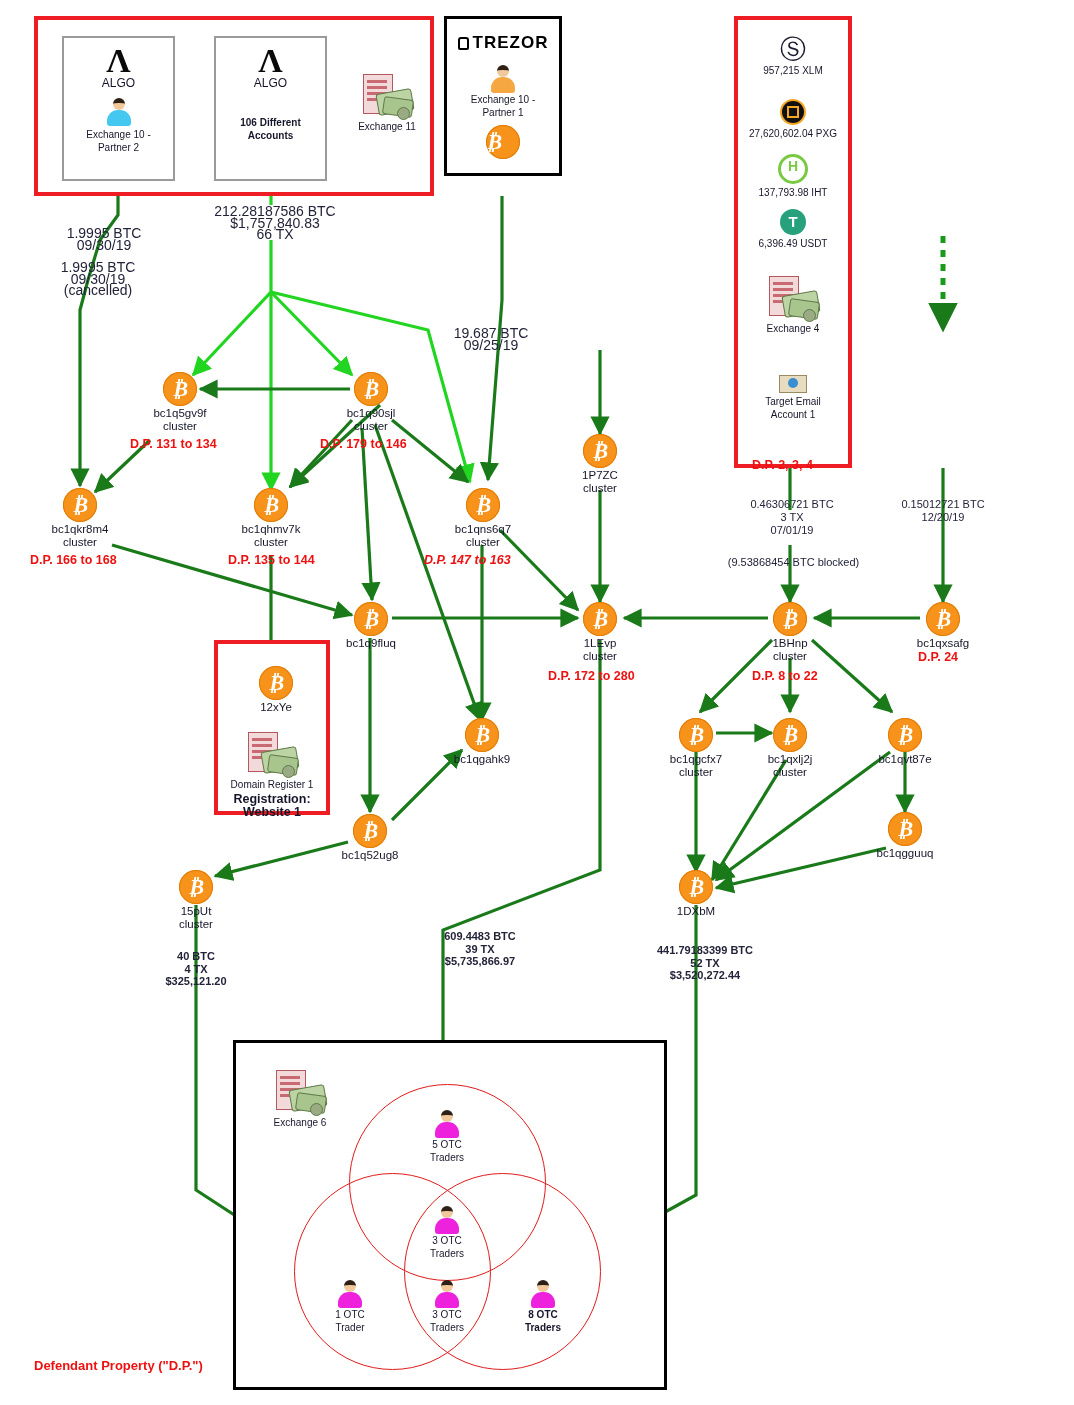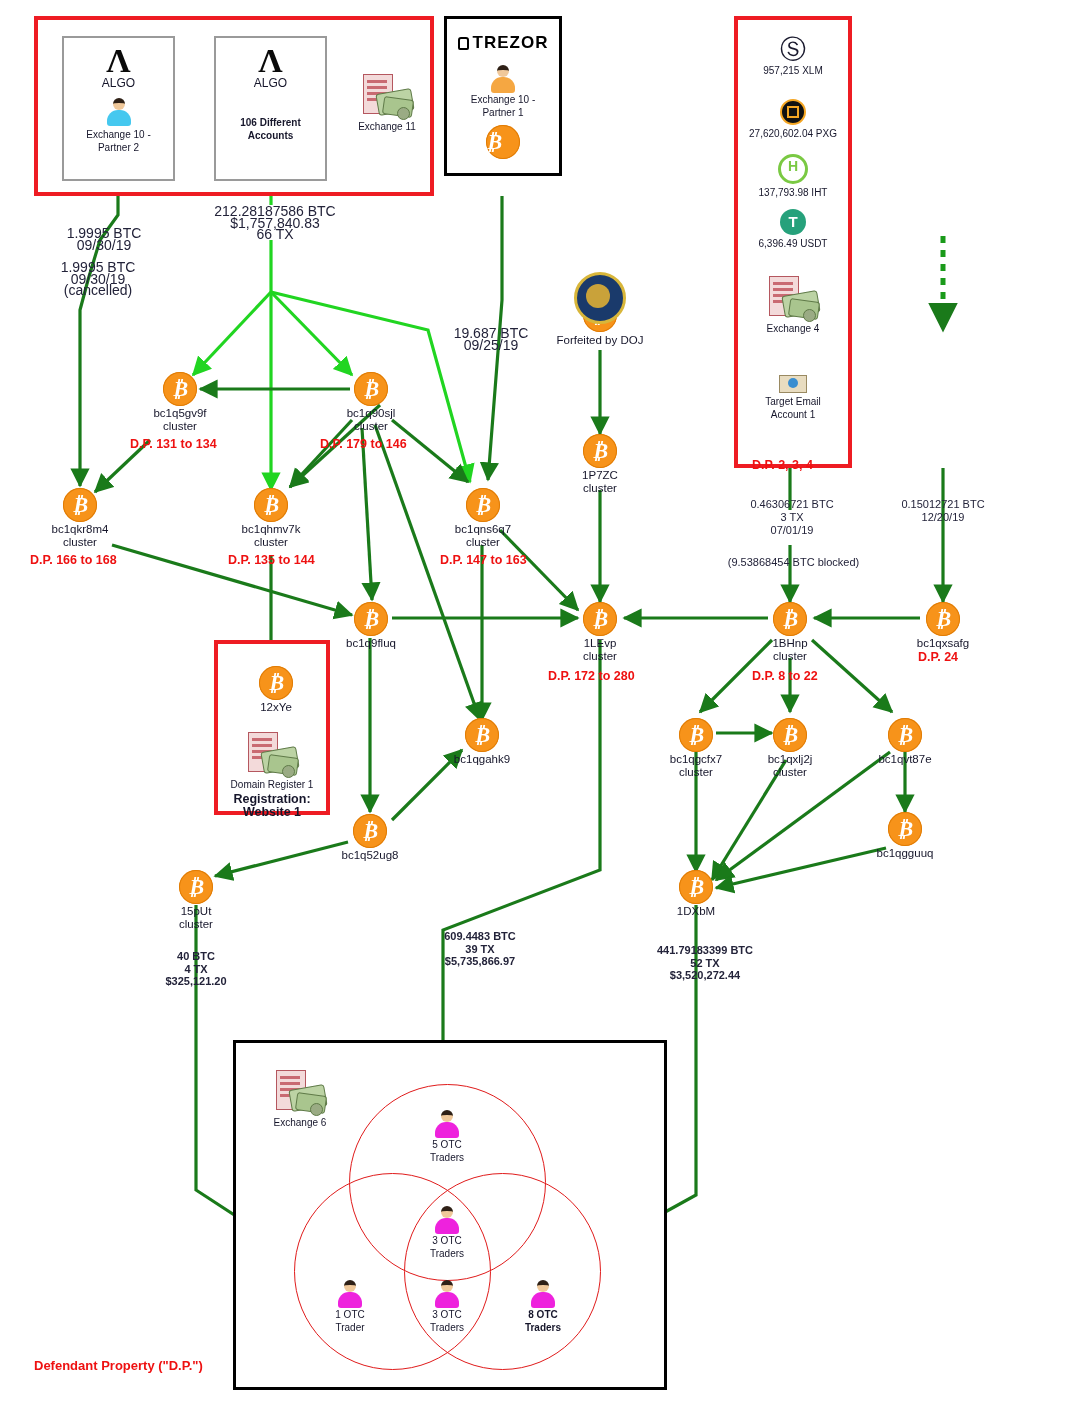--- a/index.html
+++ b/index.html
@@ -273,27 +273,20 @@
 <div class="node" style="left:271px;top:488px;">
   <div class="btc"><i>₿</i></div>
   <div class="nlabel">bc1qhmv7k
 cluster</div>
 </div>
 <div class="node" style="left:483px;top:488px;">
   <div class="btc"><i>₿</i></div>
   <div class="nlabel">bc1qns6q7
 cluster</div>
 </div>
-<div class="node" style="left:600px;top:272px;width:150px;margin-left:-75px;">
-  <div style="width:46px;height:46px;border-radius:50%;background:#1a3a6b;border:3px solid #d8b63a;margin:0 auto;position:relative;">
-    <span style="position:absolute;left:9px;top:9px;width:24px;height:24px;border-radius:50%;background:#c9a23a;"></span>
-  </div>
-  <div class="btc" style="margin-top:-26px;"><i>₿</i></div>
-  <div class="nlabel" style="margin-top:2px;">Forfeited by DOJ</div>
-</div>
 <div class="node" style="left:600px;top:434px;">
   <div class="btc"><i>₿</i></div>
   <div class="nlabel">1P7ZC
 cluster</div>
 </div>
 <div class="node" style="left:371px;top:602px;">
   <div class="btc"><i>₿</i></div>
   <div class="nlabel">bc1q9fluq</div>
 </div>
 <div class="node" style="left:600px;top:602px;">
@@ -364,21 +357,21 @@
   </div>
   <div class="icontxt">Domain Register 1</div>
   <div class="icontxt b" style="font-size:12.5px;margin-top:2px;">Registration:
 Website 1</div>
 </div>
 
 <div class="dp" style="left:130px;top:437px;">D.P. 131 to 134</div>
 <div class="dp" style="left:320px;top:437px;">D.P. 179 to 146</div>
 <div class="dp" style="left:30px;top:553px;">D.P. 166 to 168</div>
 <div class="dp" style="left:228px;top:553px;">D.P. 135 to 144</div>
-<div class="dp" style="left:440px;top:553px;">D.P. 147 to 163</div>
+<div class="dp" style="left:424px;top:553px;font-style:italic;">D.P. 147 to 163</div>
 <div class="dp" style="left:548px;top:669px;">D.P. 172  to 280</div>
 <div class="dp" style="left:752px;top:669px;">D.P. 8 to 22</div>
 <div class="dp" style="left:918px;top:650px;">D.P. 24</div>
 
 <div class="box black" style="left:233px;top:1040px;width:434px;height:350px;"></div>
 
 <div style="position:absolute;left:260px;top:1070px;width:80px;text-align:center;">
   <div class="money">
     <div class="card">
           <b style="top:5px"></b>

